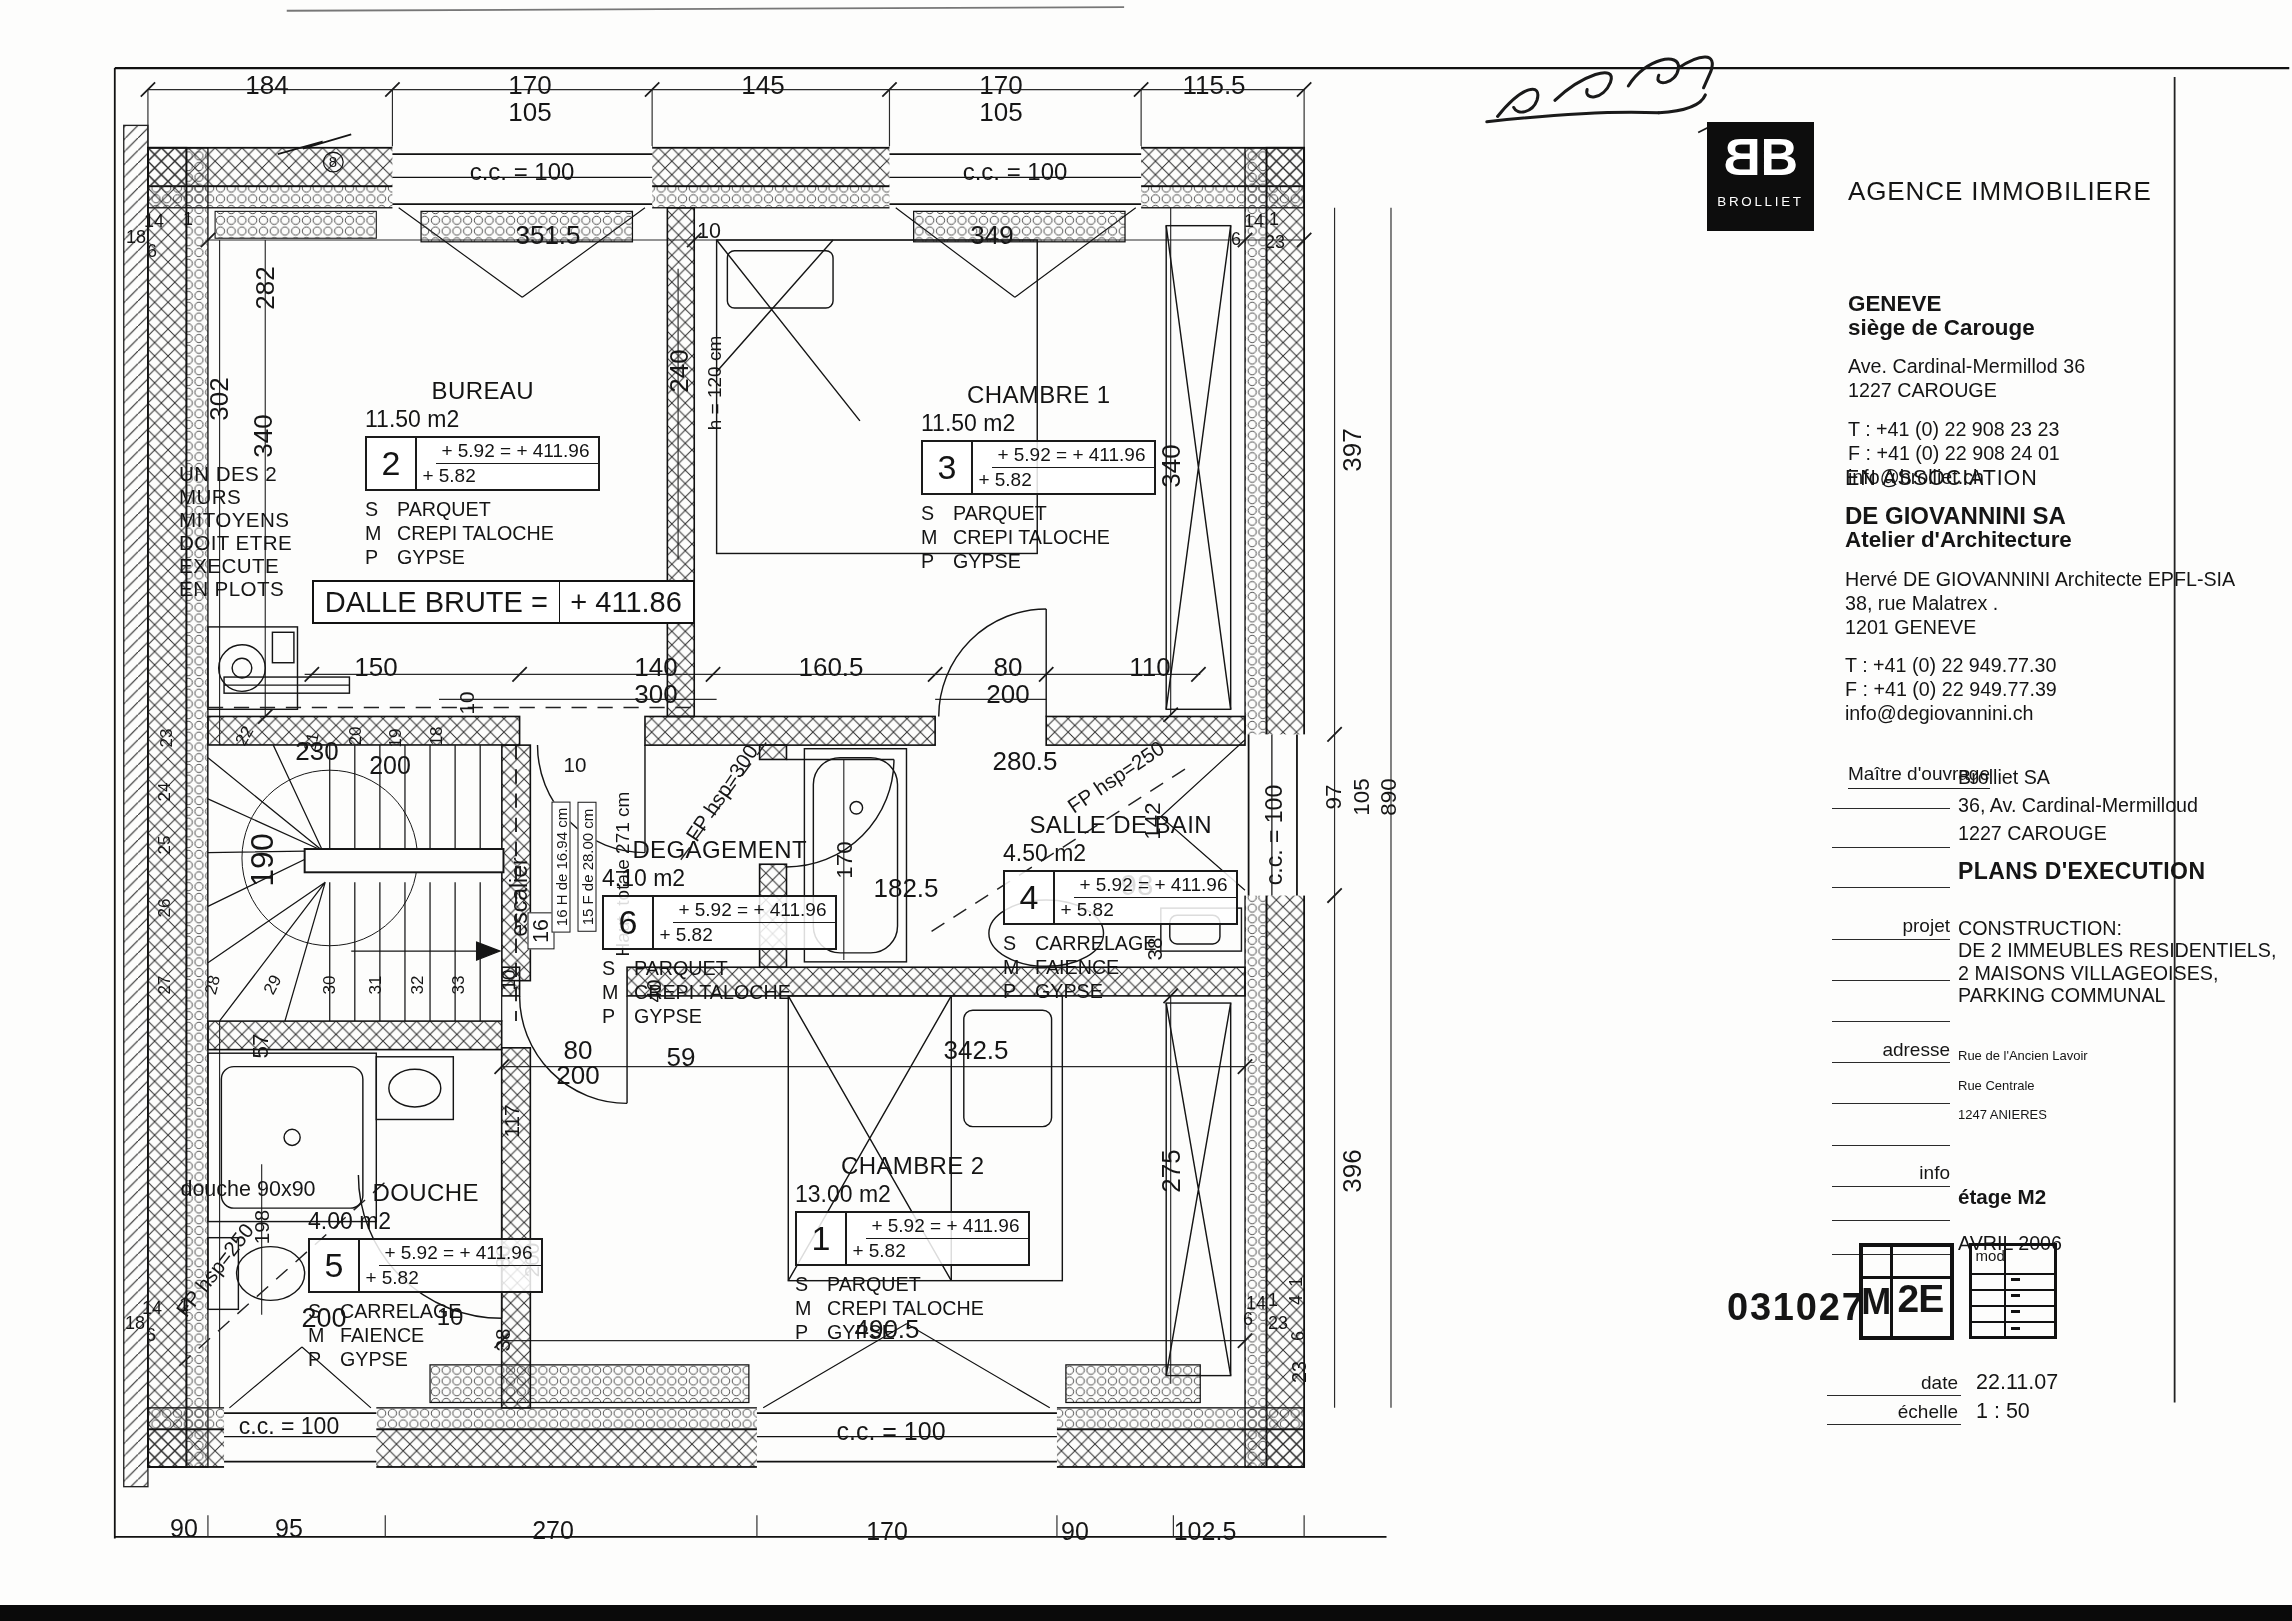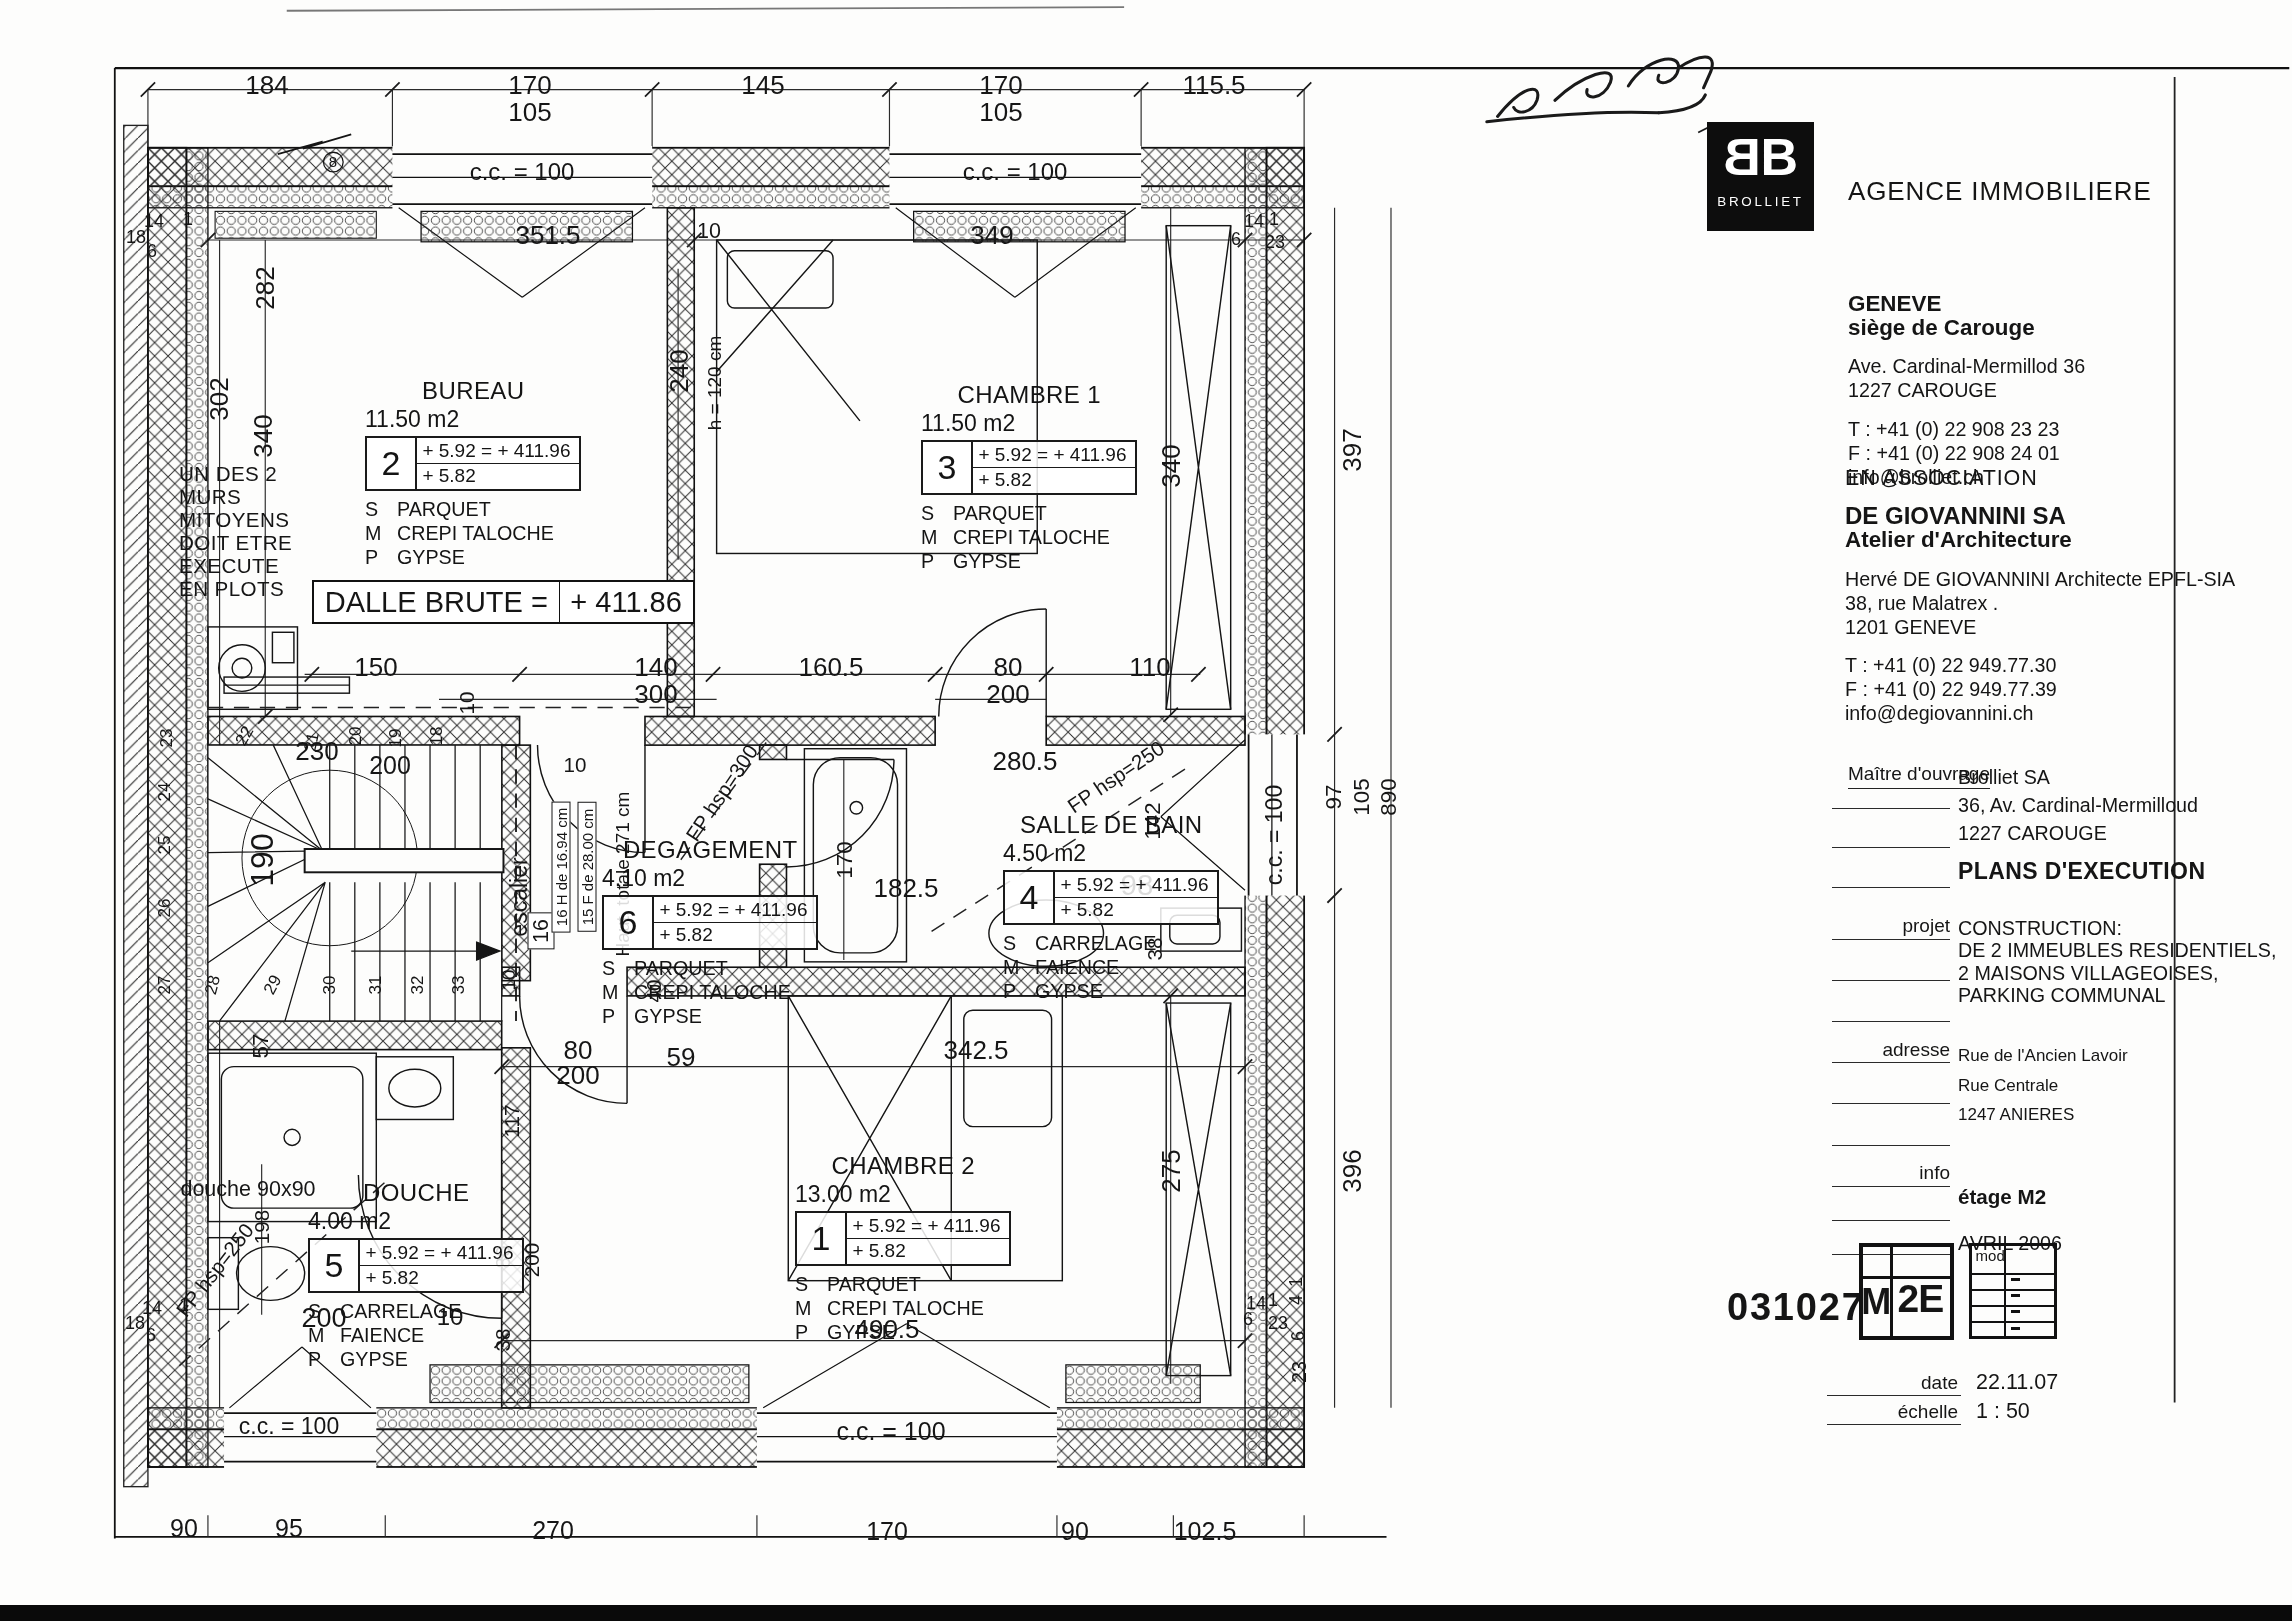--- a/index.html
+++ b/index.html
@@ -11,21 +11,21 @@
        font-family:"Liberation Sans",sans-serif;}
   .lbl.boxed{border:1.8px solid #161616;padding:0 5.4px;background:#fff;}
   
   .room{position:absolute;color:#141414;}
   .r-name{font-size:24px;letter-spacing:0.4px;white-space:nowrap;text-align:center;}
   .r-area{font-size:23px;margin:0.9px 0 3.6px;}
   .r-box{display:flex;border:2.7px solid #1a1a1a;width:max-content;background:rgba(255,255,255,.85);}
   .r-num{width:48px;font-size:34px;text-align:center;border-right:2.7px solid #1a1a1a;
          display:flex;align-items:center;justify-content:center;}
   .r-lvls{font-size:19px;}
-  .r-l1{padding:1.8px 9px 0.9px 5.4px;border-bottom:1.8px solid #1a1a1a;white-space:nowrap;}
+  .r-l1{padding:1.8px 9px 0.9px 5.4px;border-bottom:1.8px solid #1a1a1a;white-space:nowrap;margin-left:19px;}
   .r-l2{padding:0.9px 9px 1.8px 5.4px;white-space:nowrap;}
   .r-fin{margin-top:6.3px;font-size:19.7px;line-height:24px;}
   .fin-k{display:inline-block;width:32px;}
   
   #note-mitoyen{position:absolute;left:179px;top:462px;font-size:20.6px;line-height:23px;letter-spacing:0.4px;}
   #dalle{position:absolute;left:312px;top:580px;display:flex;border:2.7px solid #111;background:#fff;font-size:29px;}
   #dalle .c1{padding:3.6px 10.7px;border-right:1.8px solid #111;white-space:nowrap;text-align:center;}
   #dalle .c2{padding:3.6px 10.7px;white-space:nowrap;}
   
   .tb-abs{position:absolute;}
@@ -36,21 +36,21 @@
   #tagline{left:1848px;top:176px;font-size:26px;letter-spacing:0.9px;}
   .tcol{font-size:19.7px;line-height:24px;}
   #office{left:1848px;top:292px;}
   #assoc{left:1845px;top:466px;}
   .b{font-weight:bold;}
   .mb{margin-bottom:14.3px;}
   #owner-label{left:1848px;top:763px;font-size:19px;border-bottom:1.8px solid #222;padding-bottom:2.7px;}
   #owner-vals{left:1958px;top:763px;font-size:19.7px;line-height:28px;}
   #plans-title{left:1958px;top:858px;font-size:23px;font-weight:bold;letter-spacing:0.4px;}
   #projet-lines{left:1958px;top:917px;font-size:19.7px;line-height:22.4px;}
-  #adresse-lines{left:1958px;top:1041px;font-size:17px;line-height:29.6px;}
+  #adresse-lines{left:1958px;top:1041px;font-size:13px;line-height:29.6px;}
   #plan-value{left:1958px;top:1164px;font-size:20.6px;font-weight:bold;margin-top:21px;}
   #date-note{left:1958px;top:1232px;font-size:19.7px;}
   .rule{position:absolute;left:1832px;width:118px;height:0;border-top:1.8px solid #2a2a2a;}
   .rule-label{position:absolute;left:1832px;width:118px;text-align:right;font-size:19px;}
   #stamp-number{left:1727px;top:1286px;font-size:38px;font-weight:bold;letter-spacing:1.8px;}
   #m2e{left:1859px;top:1243px;width:87px;height:89px;border:4.5px solid #111;}
   #m2e .v{position:absolute;left:27px;top:0;bottom:0;width:2.7px;background:#111;}
   #m2e .h{position:absolute;left:0;right:0;top:29px;height:2.7px;background:#111;}
   #m2e .m{position:absolute;left:-1.8px;top:34px;width:30px;text-align:center;font-size:36px;font-weight:bold;}
   #m2e .e{position:absolute;left:28px;right:0;top:30px;text-align:center;font-size:39px;font-weight:bold;letter-spacing:-0.9px;}

